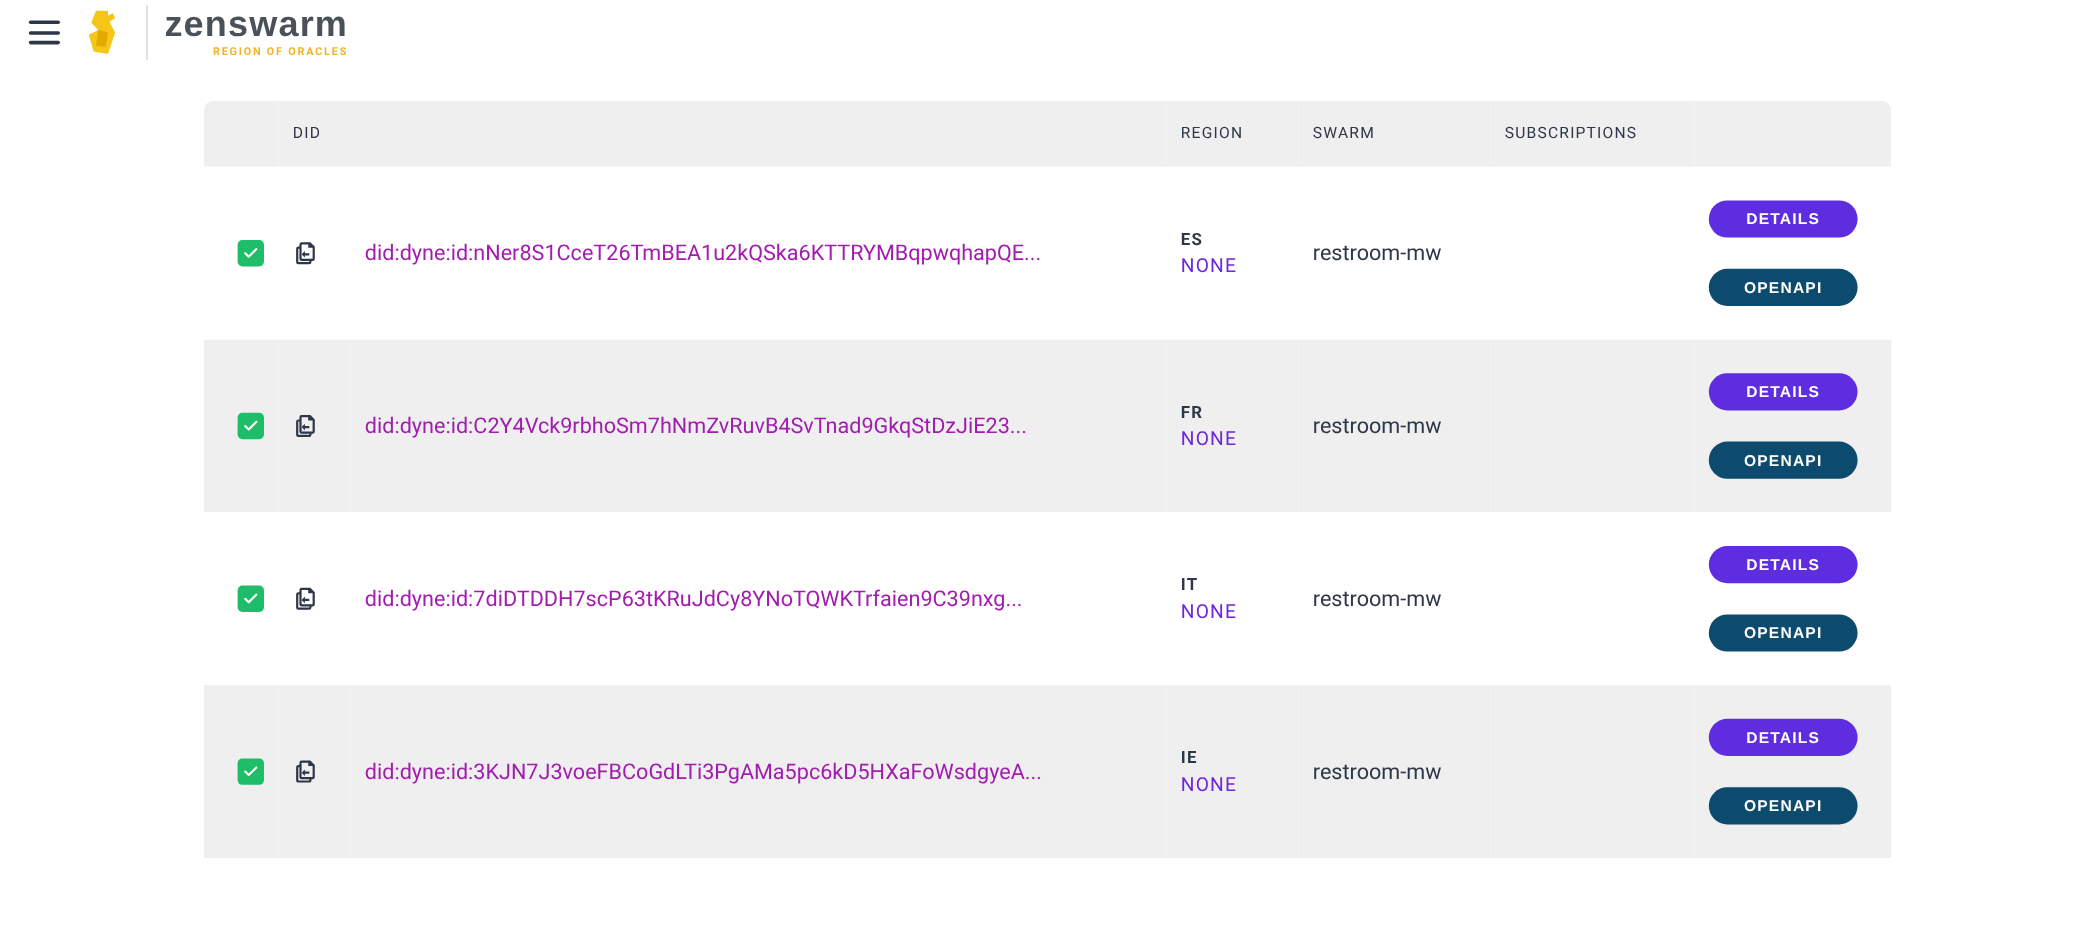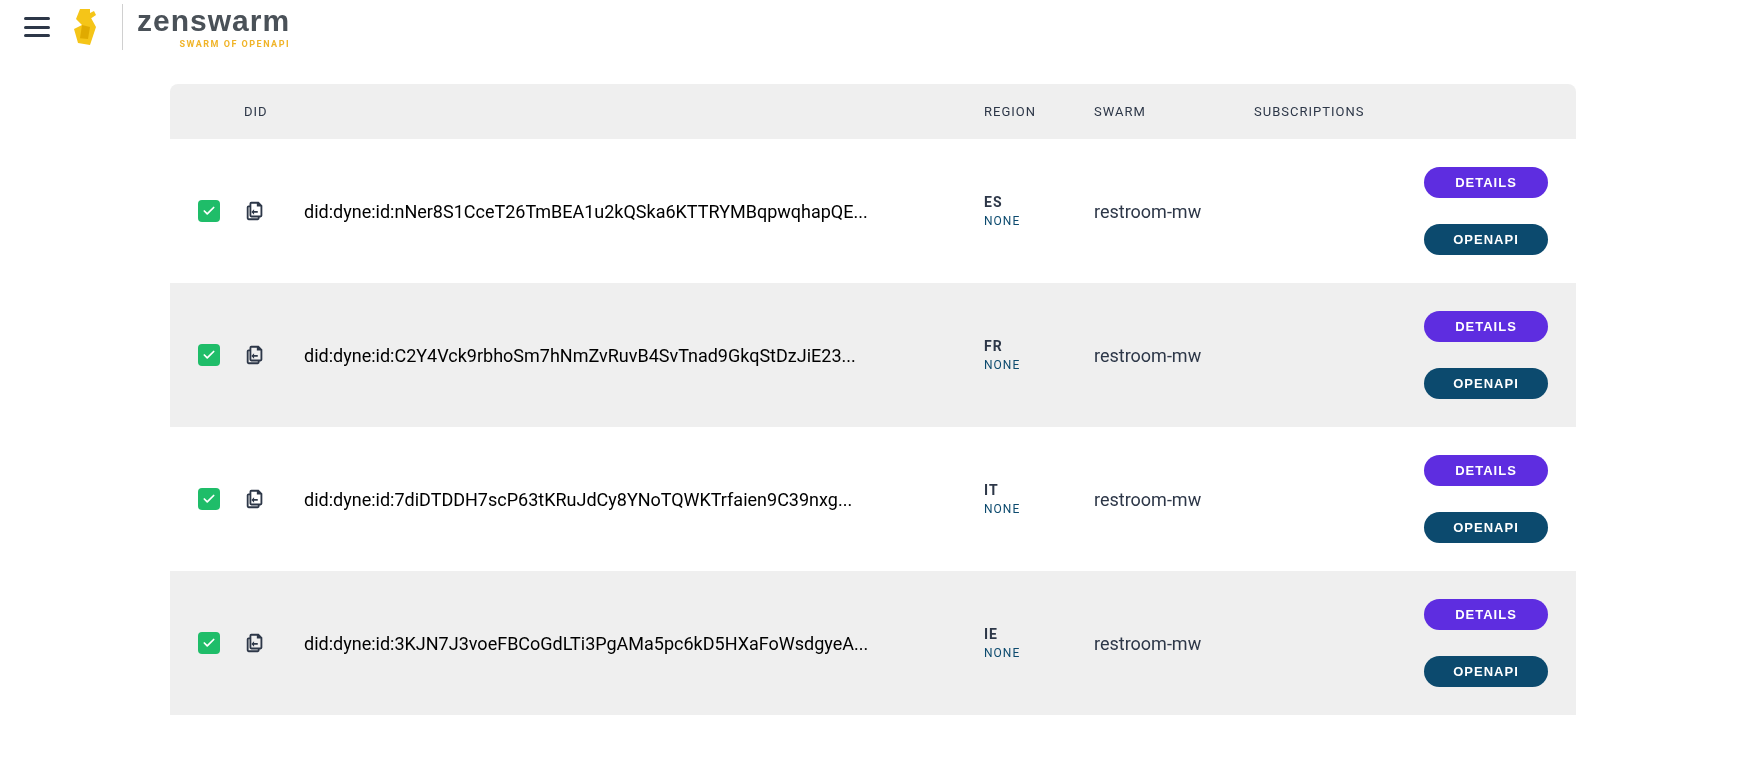--- a/index.html
+++ b/index.html
@@ -118,37 +118,37 @@
 
   .copy-icon {
     width: 22px;
     height: 22px;
     cursor: pointer;
   }
   .copy-icon svg { width: 22px; height: 22px; fill: #2d3748; }
 
   .did-text {
     font-size: 18px;
-    color: #000000;
+    color: #a21caf;
     white-space: nowrap;
     overflow: hidden;
     text-overflow: ellipsis;
     max-width: 620px;
     display: block;
   }
 
   .region-code {
     font-size: 14px;
     font-weight: 700;
     letter-spacing: 1px;
     color: #2d3748;
   }
   .region-sub {
-    font-size: 12px;
-    color: #0c4a6e;
+    font-size: 16px;
+    color: #6d28d9;
     letter-spacing: 1px;
     margin-top: 4px;
   }
 
   .type-text {
     font-size: 18px;
     color: #2d3748;
     margin-top: 22px;
   }
 
@@ -190,21 +190,21 @@
   <div class="logo-wrap">
     <div class="logo-mark">
       <svg viewBox="0 0 100 100" xmlns="http://www.w3.org/2000/svg">
         <polygon points="30,5 55,5 55,15 65,10 70,20 58,28 70,50 55,95 25,90 15,55 35,45 20,30" fill="#f5c518"></polygon>
         <polygon points="35,45 55,50 50,80 30,78" fill="#e0aa00"></polygon>
       </svg>
     </div>
     <div class="logo-divider"></div>
     <div class="logo-text-wrap">
       <div class="logo-text">zenswarm</div>
-      <div class="logo-tagline">SWARM OF OPENAPI</div>
+      <div class="logo-tagline">REGION OF ORACLES</div>
     </div>
   </div>
 </div>
 
 <div class="content">
   <table>
     <thead>
       <tr>
         <th class="col-status"></th>
         <th class="col-copy" colspan="2">DID</th>

